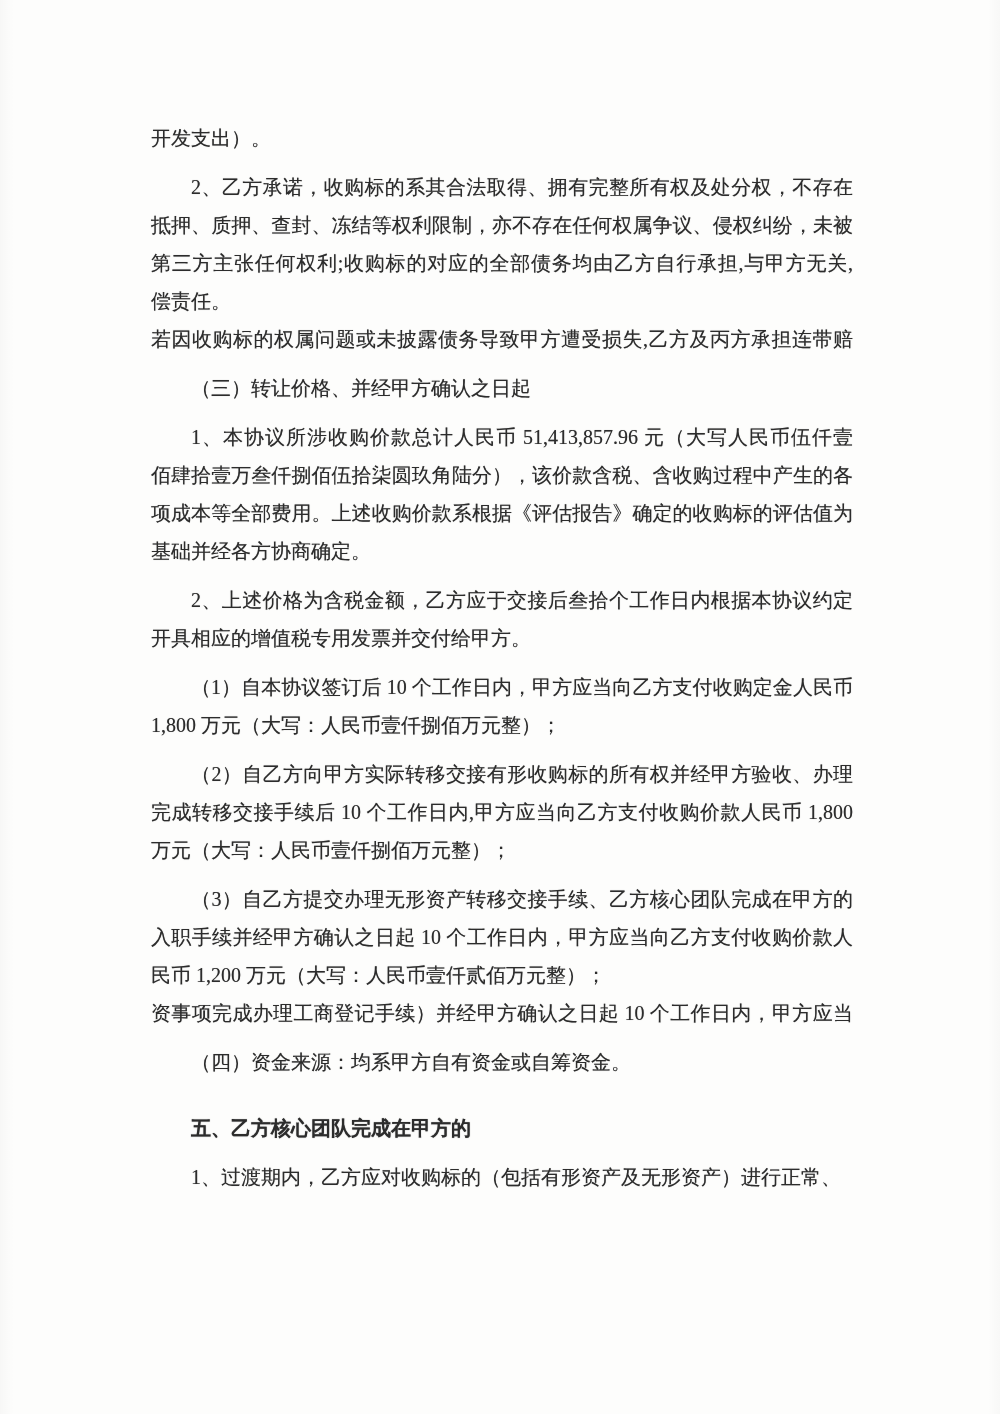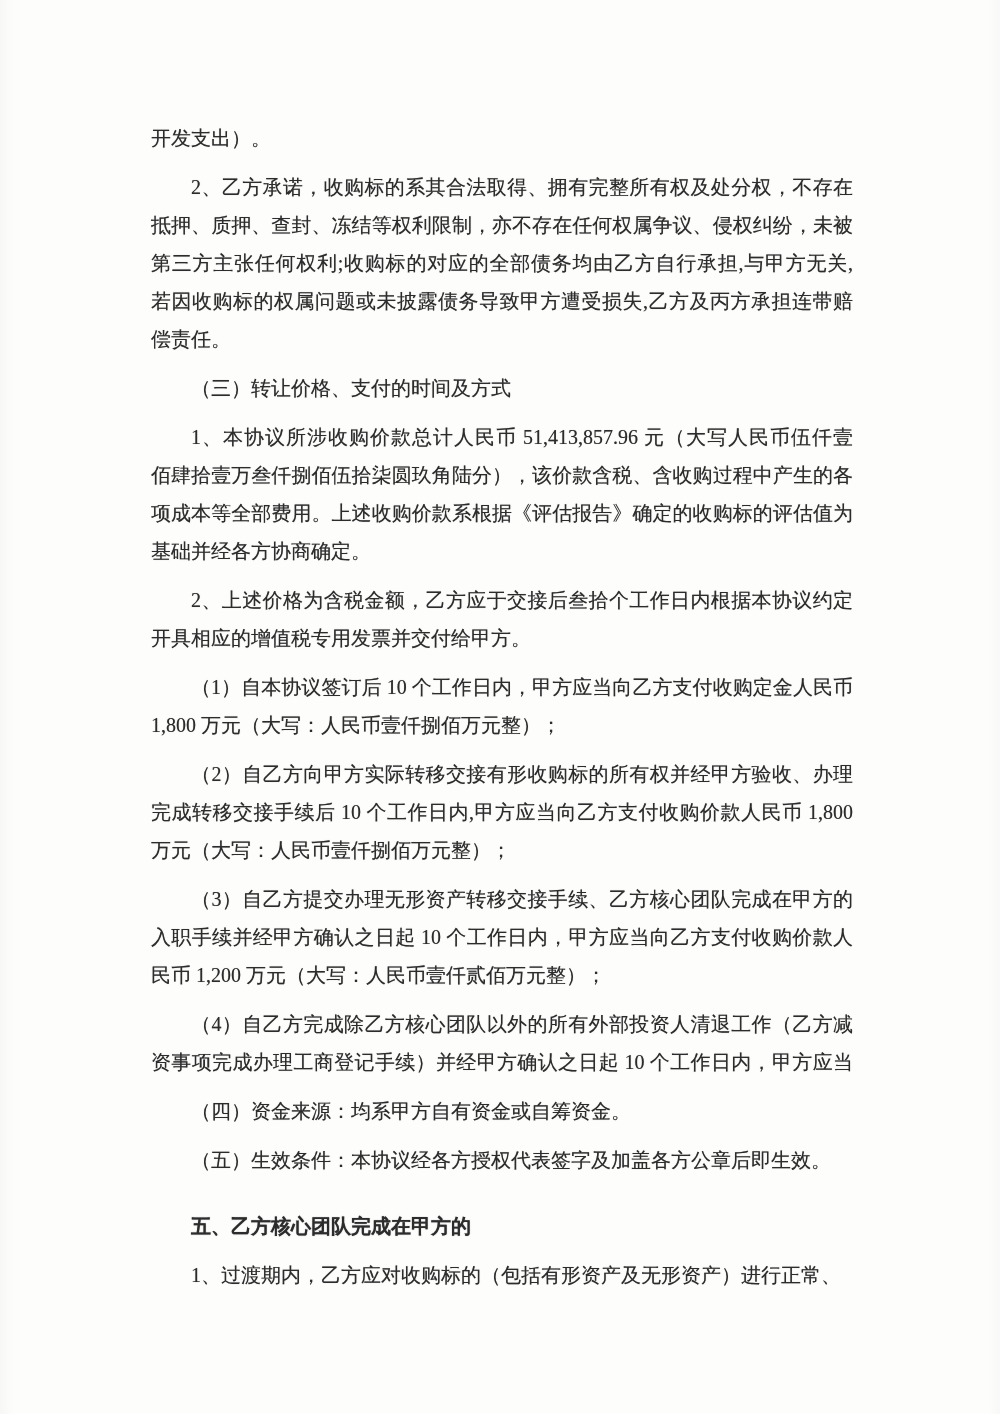--- a/index.html
+++ b/index.html
@@ -51,37 +51,35 @@
 </style>
 </head>
 <body>
 
 <div class="page">
   <div class="doc" id="doc-body">
       <div class="line para-end">开发支出）。</div>
       <div class="line indent new-para">2、乙方承诺，收购标的系其合法取得、拥有完整所有权及处分权，不存在</div>
       <div class="line">抵押、质押、查封、冻结等权利限制，亦不存在任何权属争议、侵权纠纷，未被</div>
       <div class="line">第三方主张任何权利;收购标的对应的全部债务均由乙方自行承担,与甲方无关,</div>
+      <div class="line para-end">偿责任。</div>
       <div class="line">若因收购标的权属问题或未披露债务导致甲方遭受损失,乙方及丙方承担连带赔</div>
-      <div class="line para-end">偿责任。</div>
-      <div class="line indent new-para para-end">（三）转让价格、支付的时间及方式</div>
+      <div class="line indent new-para para-end">（三）转让价格、并经甲方确认之日起</div>
       <div class="line indent new-para">1、本协议所涉收购价款总计人民币 51,413,857.96 元（大写人民币伍仟壹</div>
       <div class="line">佰肆拾壹万叁仟捌佰伍拾柒圆玖角陆分），该价款含税、含收购过程中产生的各</div>
       <div class="line">项成本等全部费用。上述收购价款系根据《评估报告》确定的收购标的评估值为</div>
       <div class="line para-end">基础并经各方协商确定。</div>
       <div class="line indent new-para">2、上述价格为含税金额，乙方应于交接后叁拾个工作日内根据本协议约定</div>
       <div class="line para-end">开具相应的增值税专用发票并交付给甲方。</div>
       <div class="line indent new-para">（1）自本协议签订后 10 个工作日内，甲方应当向乙方支付收购定金人民币</div>
       <div class="line para-end">1,800 万元（大写：人民币壹仟捌佰万元整）；</div>
       <div class="line indent new-para">（2）自乙方向甲方实际转移交接有形收购标的所有权并经甲方验收、办理</div>
       <div class="line">完成转移交接手续后 10 个工作日内,甲方应当向乙方支付收购价款人民币 1,800</div>
       <div class="line para-end">万元（大写：人民币壹仟捌佰万元整）；</div>
       <div class="line indent new-para">（3）自乙方提交办理无形资产转移交接手续、乙方核心团队完成在甲方的</div>
       <div class="line">入职手续并经甲方确认之日起 10 个工作日内，甲方应当向乙方支付收购价款人</div>
       <div class="line para-end">民币 1,200 万元（大写：人民币壹仟贰佰万元整）；</div>
-      <div class="line indent new-para">（4）自乙方完成除乙方核心团队以外的所有外部投资人清退工作（乙方减</div>
       <div class="line">资事项完成办理工商登记手续）并经甲方确认之日起 10 个工作日内，甲方应当</div>
       <div class="line indent new-para para-end">（四）资金来源：均系甲方自有资金或自筹资金。</div>
-      <div class="line indent new-para para-end">（五）生效条件：本协议经各方授权代表签字及加盖各方公章后即生效。</div>
       <div class="line indent para-end heading big-gap">五、乙方核心团队完成在甲方的</div>
       <div class="line indent new-para para-end">1、过渡期内，乙方应对收购标的（包括有形资产及无形资产）进行正常、</div>
     </div>
 </div>
 
 </body></html>

